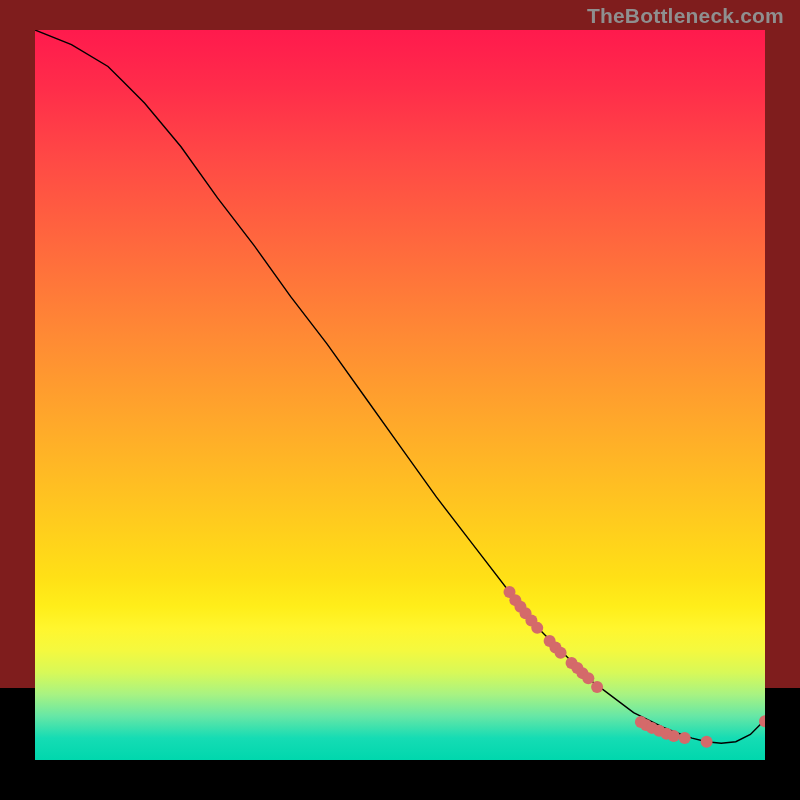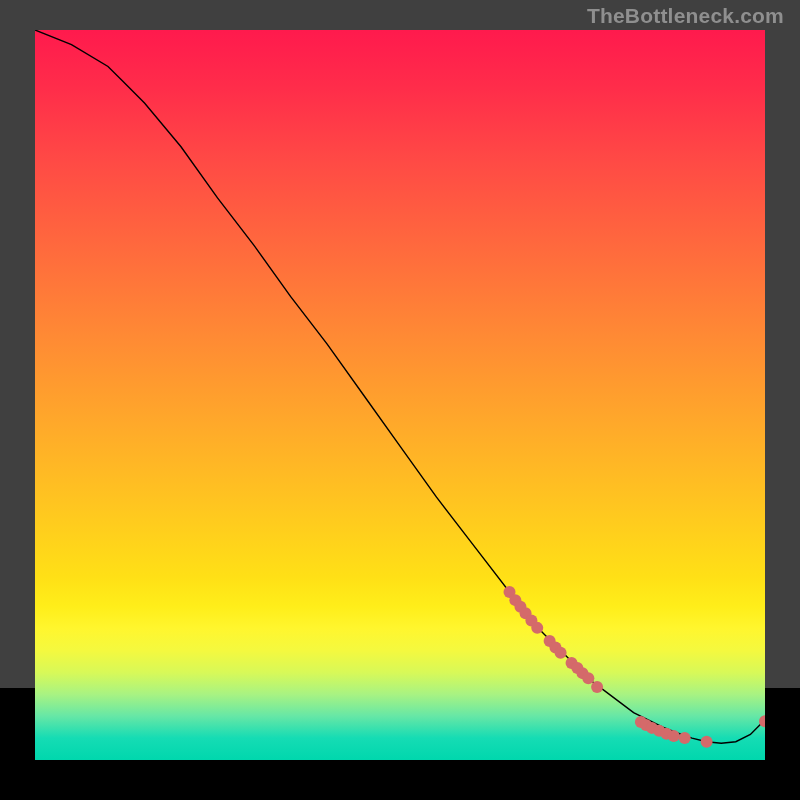--- a/index.html
+++ b/index.html
@@ -8,21 +8,21 @@
     width: 800px;
     height: 800px;
     background: #000;
     overflow: hidden;
     font-family: Arial, Helvetica, sans-serif;
   }
   .stage {
     position: relative;
     width: 800px;
     height: 688px;
-    background: #404040;
+    background: #7f1d1d;
   }
   .watermark {
     position: absolute;
     top: 4px;
     right: 16px;
     color: #8f8f8f;
     font-size: 21px;
     font-weight: 600;
     letter-spacing: 0.2px;
     z-index: 10;

